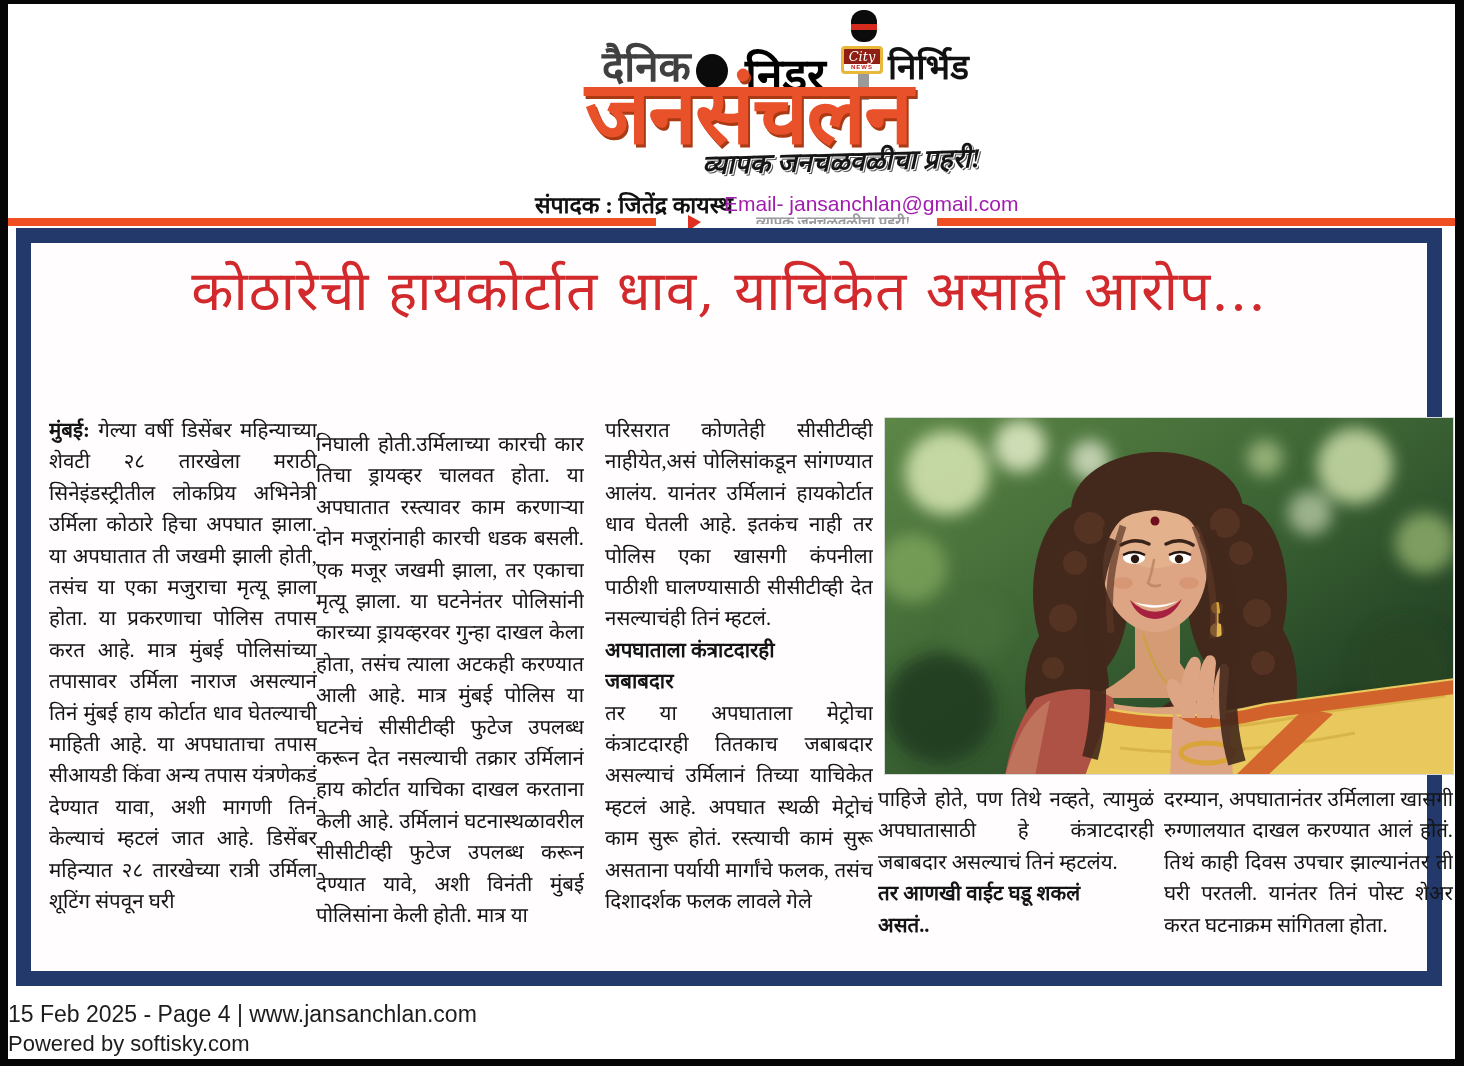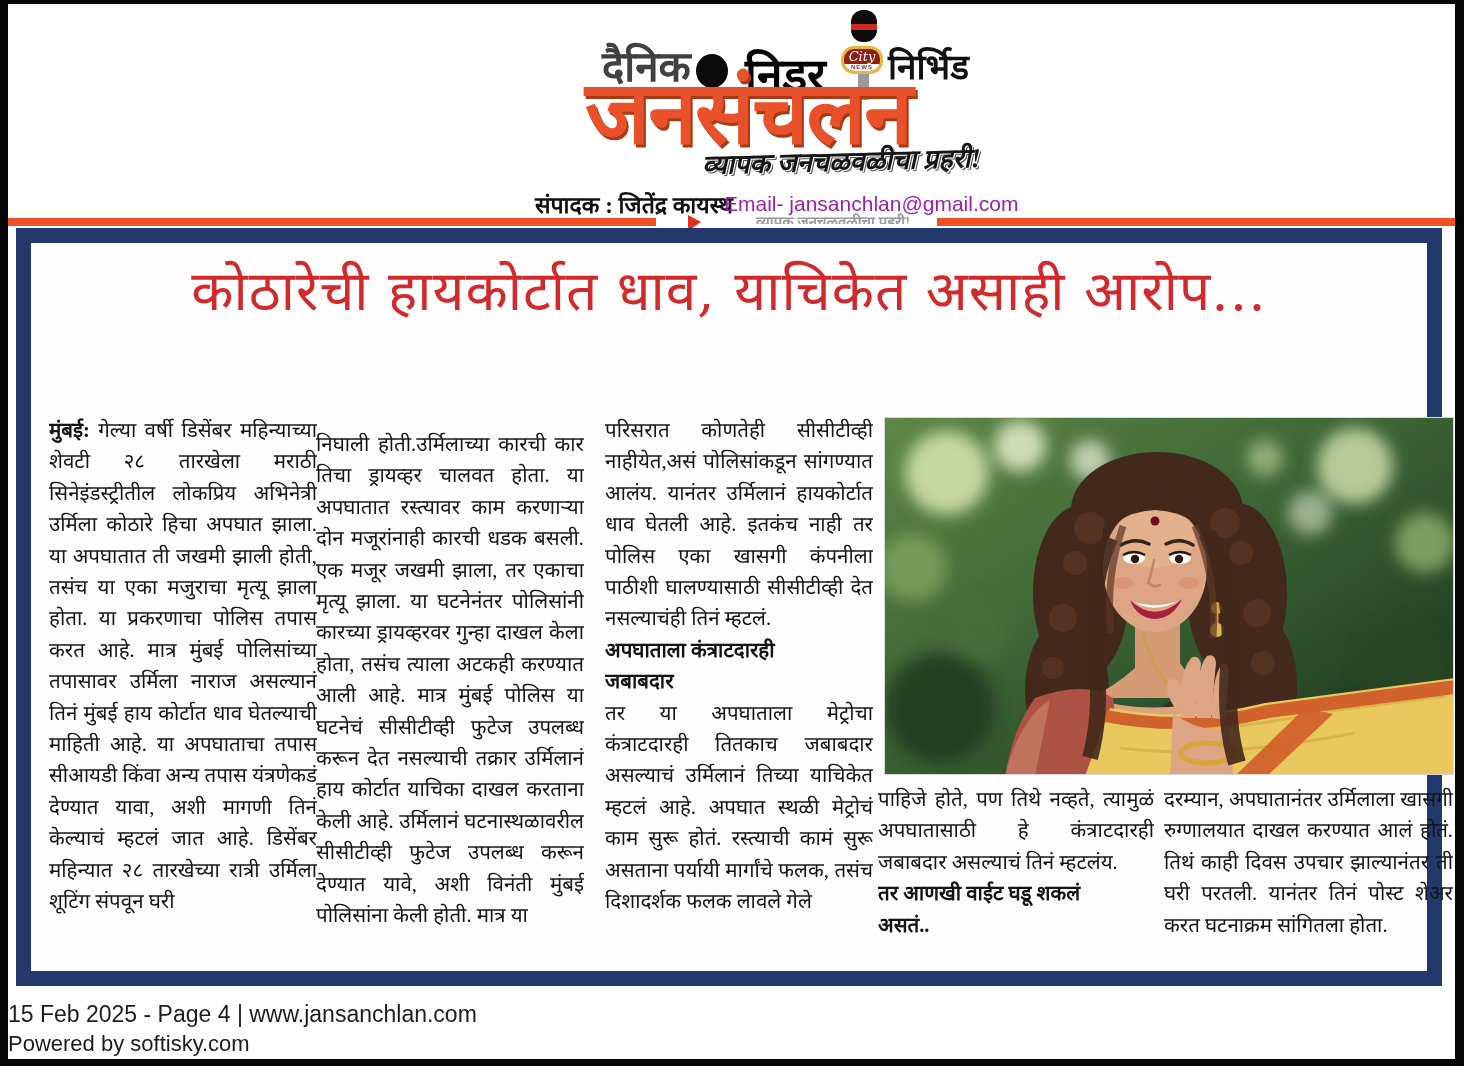--- a/index.html
+++ b/index.html
@@ -29,21 +29,21 @@
   }
   .mast-editor { position:absolute; left:527px; top:184px; font-size:23px; font-weight:bold; color:#111;
     font-family:"Liberation Serif",serif; }
   .mast-email { position:absolute; left:716px; top:188px; font-size:21px; color:#a21caf;
     font-family:"Liberation Sans","DejaVu Sans",sans-serif; }
   
   .mic2 { position:absolute; left:833px; top:6px; width:44px; height:96px; }
   .mic2 .head { position:absolute; left:10px; top:0; width:26px; height:32px; background:#0b0b0b; border-radius:12px; }
   .mic2 .band { position:absolute; left:10px; top:14px; width:26px; height:6px; background:#d42b1e; }
   .mic2 .citybox { position:absolute; left:0; top:36px; width:42px; height:28px; background:#8f1f14;
-     border:3px solid #e8b83a; border-radius:13px; overflow:hidden; }
+     border:3px solid #e8b83a; border-radius:4px; overflow:hidden; }
   .mic2 .citybox .city { display:block; font-family:"DejaVu Serif",serif; font-style:italic;
      color:#fff; font-size:13px; line-height:15px; text-align:center; }
   .mic2 .citybox .news { display:block; background:#fff; color:#c32017; font-size:6px; line-height:7px;
      text-align:center; font-weight:bold; font-family:"Liberation Sans",sans-serif; letter-spacing:1px; }
   .mic2 .stem { position:absolute; left:17px; top:64px; width:11px; height:26px; background:#9a9a9a; }
   
   .rule-seg { position:absolute; top:214px; height:8px; background:#f04e23; }
   .rule-a { left:0; width:648px; }
   .rule-b { left:929px; width:519px; }
   .rule-tri { position:absolute; left:680px; top:211px; width:0; height:0;

